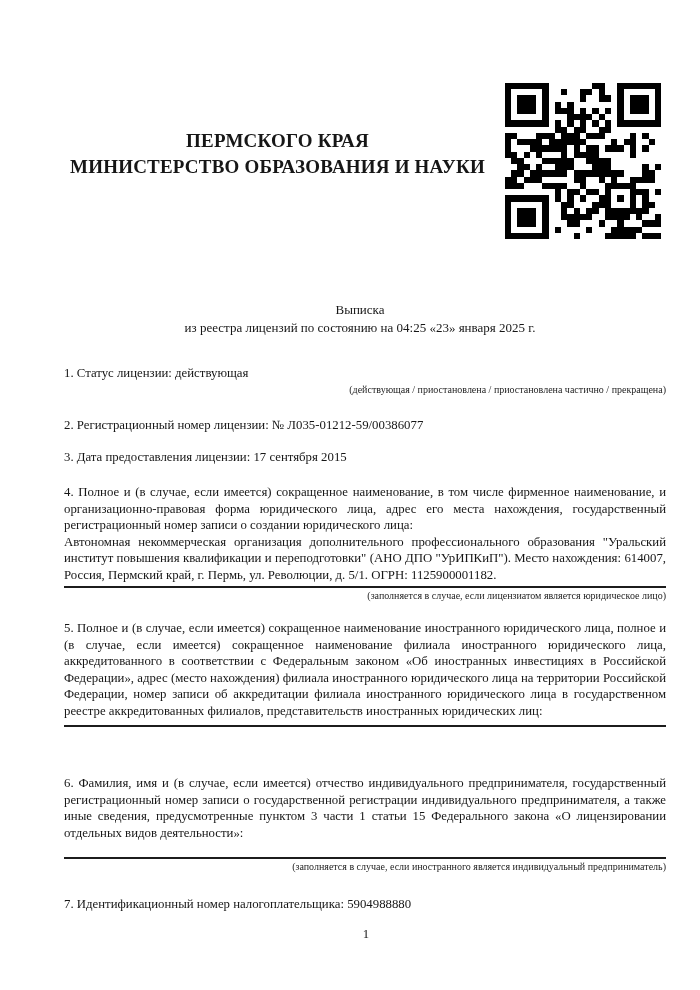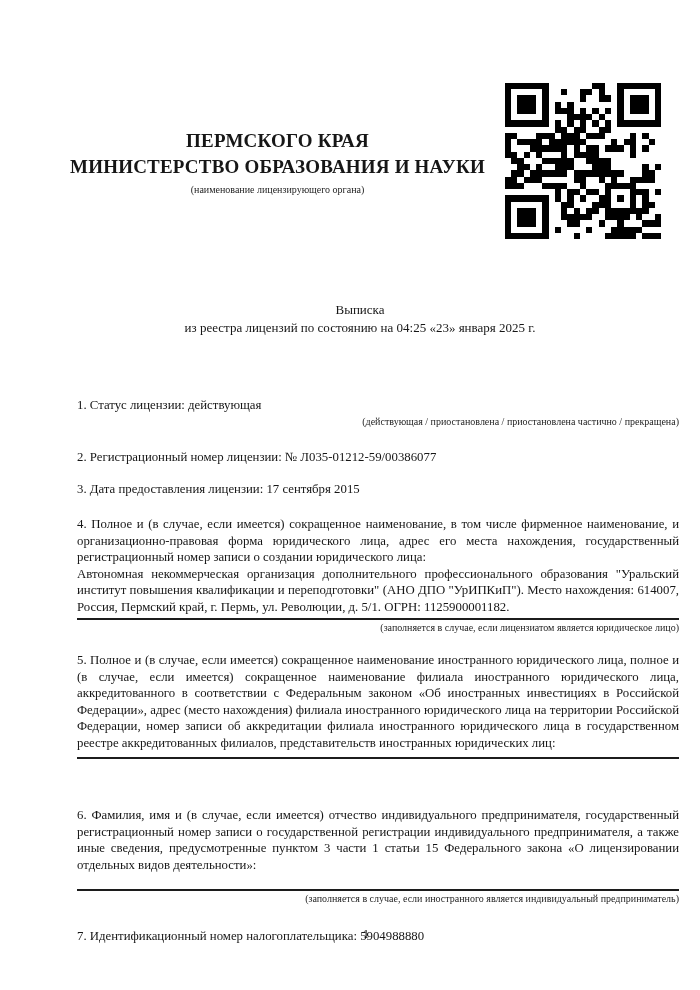--- a/index.html
+++ b/index.html
@@ -34,21 +34,21 @@
     position: absolute; left: 505px; top: 83px;
     width: 156px; height: 156px;
     line-height: 0;
   }
   .doc-title {
     position: absolute; left: 59px; top: 301px; width: 602px;
     text-align: center;
     font-size: 13px;
     line-height: 17.5px;
   }
-  .item { position: absolute; left: 77px; width: 602px; margin-top: 32px; }
+  .item { position: absolute; left: 64px; width: 602px; }
   .body-text {
     font-size: 12.8px;
     line-height: 16.6px;
   }
   .just { text-align: justify; text-align-last: left; }
   .rule {
     border-top: 2px solid #1c1c1c;
     height: 0; width: 100%;
   }
   .caption {
@@ -68,21 +68,20 @@
   .mt16 { margin-top: 16px; }
 </style>
 </head>
 <body>
 
 <div class="page">
 
   <div class="ministry">
     <div class="ministry-name">ПЕРМСКОГО КРАЯ</div>
     <div class="ministry-name">МИНИСТЕРСТВО ОБРАЗОВАНИЯ И НАУКИ</div>
-    <div class="ministry-caption">(наименование лицензирующего органа)</div>
   </div>
 
   <div class="qr"><svg viewBox="0 0 25 25" width="156" height="156" shape-rendering="crispEdges" fill="#000000">
         <rect x="0" y="0" width="1" height="1"></rect>
         <rect x="1" y="0" width="1" height="1"></rect>
         <rect x="2" y="0" width="1" height="1"></rect>
         <rect x="3" y="0" width="1" height="1"></rect>
         <rect x="4" y="0" width="1" height="1"></rect>
         <rect x="5" y="0" width="1" height="1"></rect>
         <rect x="6" y="0" width="1" height="1"></rect>

